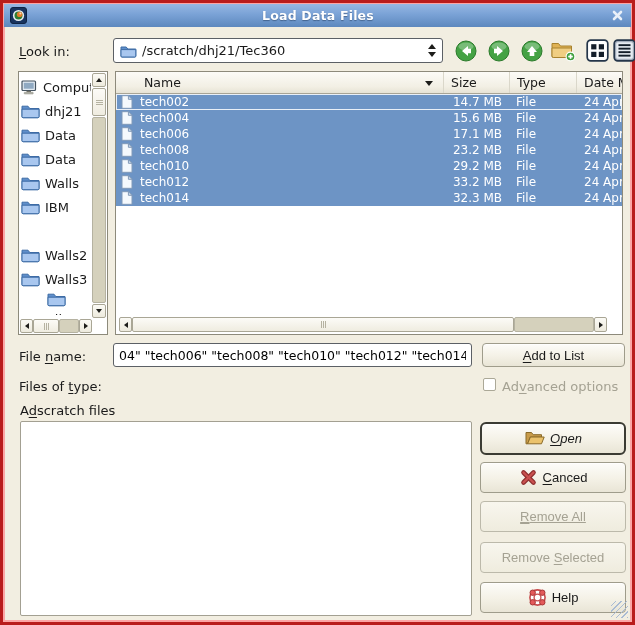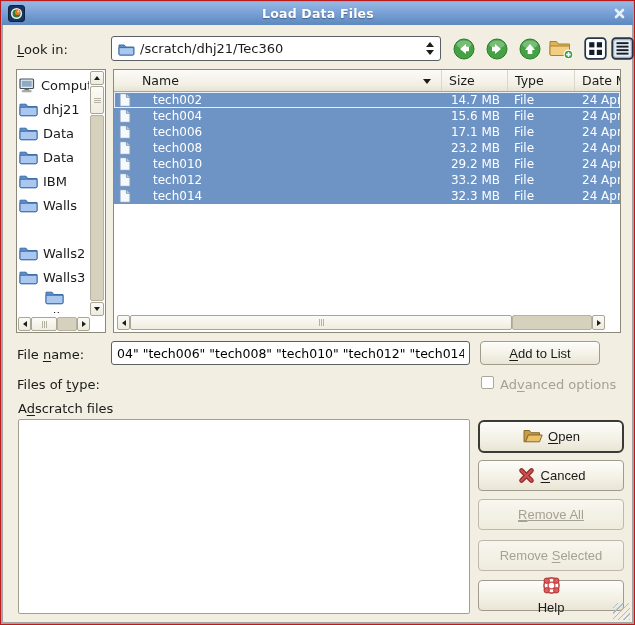--- a/index.html
+++ b/index.html
@@ -1,19 +1,19 @@
 <!DOCTYPE html>
 <html><head>
 <meta charset="utf-8">
 <style>
   html,body{margin:0;padding:0;background:#C8C4B8;}
   *{box-sizing:border-box;}
   .stage{position:relative;width:635px;height:625px;font-family:"DejaVu Sans","Liberation Sans",sans-serif;font-size:13px;color:#1a1a1a;overflow:hidden;}
   
-  .window{position:absolute;inset:0;background:#a3a3a3;border:1px solid #b91c1c;}
+  .window{position:absolute;inset:0;background:#fca5a5;border:3px solid #b91c1c;}
   .titlebar{position:absolute;top:1px;left:1px;right:1px;height:23px;background:linear-gradient(#96B7E3,#7AA2D6 45%,#5D88BE);display:flex;align-items:center;padding:0 6px;}
   .title{flex:1;text-align:center;color:#fff;font-weight:bold;font-size:12.5px;text-shadow:0 1px 1px rgba(20,40,70,.45);letter-spacing:.2px;}
   .close-x{width:16px;height:16px;display:flex;align-items:center;justify-content:center;cursor:pointer;}
   .content{position:absolute;top:24px;left:2px;right:2px;bottom:2px;background:#F2EEE1;}
   
   .label{position:absolute;white-space:nowrap;}
   u{text-decoration:underline;text-underline-offset:2px;}
   .combo,.tinput{position:absolute;background:#fff;border:1px solid #5C6065;border-radius:3px;display:flex;align-items:center;padding:0 6px;height:25px;}
   .combo .ctext{flex:1;white-space:nowrap;overflow:hidden;}
   .spin{display:flex;flex-direction:column;align-items:center;gap:3px;margin-left:4px;}
@@ -41,21 +41,21 @@
   .sb-btn{position:absolute;background:linear-gradient(#FBFAF5,#EDEADD);border:1px solid #A9A695;border-radius:2px;display:flex;align-items:center;justify-content:center;}
   .sb-thumb{position:absolute;background:linear-gradient(#FCFBF7,#EFECE0);border:1px solid #A9A695;border-radius:2px;display:flex;align-items:center;justify-content:center;}
   .sb-trough{position:absolute;background:#D5D1BC;border:1px solid #B5B2A1;border-radius:2px;}
   .grip-v{width:7px;height:1px;background:#B5B2A1;box-shadow:0 2px 0 #B5B2A1,0 -2px 0 #B5B2A1;}
   .grip-h{width:1px;height:7px;background:#B5B2A1;box-shadow:2px 0 0 #B5B2A1,-2px 0 0 #B5B2A1;}
   
   .flist-header{position:absolute;top:0;left:0;right:0;height:22px;background:linear-gradient(#FCFBF7,#F2EFE4 70%,#E7E3D5);border-bottom:1px solid #A8A496;display:grid;grid-template-columns:328px 66px 67px 1fr;align-items:center;font-size:12.5px;}
   .flist-header .hcell{padding-left:7px;border-right:1px solid #DAD7CA;height:100%;display:flex;align-items:center;overflow:hidden;white-space:nowrap;position:relative;}
   .flist-header .hcell.first{padding-left:28px;}
   .file-row{position:relative;height:16px;display:grid;grid-template-columns:328px 66px 67px 1fr;align-items:center;background:#6D94C5;color:#fff;font-size:12px;white-space:nowrap;}
-  .file-row .ncell{display:flex;align-items:center;gap:22px;padding-left:5px;overflow:hidden;}
+  .file-row .ncell{display:flex;align-items:center;gap:7px;padding-left:5px;overflow:hidden;}
   .file-row .scell{text-align:right;padding-right:8px;}
   .file-row .tcell{padding-left:6px;}
   .file-row .dcell{padding-left:7px;overflow:hidden;}
   .file-row.focused{outline:1px solid rgba(255,255,255,.85);outline-offset:-1px;}
   .checkbox{position:absolute;width:13px;height:13px;background:#fff;border:1px solid #ABA897;border-radius:2px;}
   .resize-grip{position:absolute;right:2px;bottom:2px;width:17px;height:17px;background:repeating-linear-gradient(135deg,transparent 0 3px,#A9BBD4 3px 4px);}
 </style>
 </head>
 <body>
 
@@ -199,31 +199,31 @@
               <span class="side-label">Data</span>
             </div>
 
             <div class="side-row folder blue" style="position:relative;left:2px;">
               <span style="display:flex;">
                 <svg width="19" height="16" viewBox="0 0 19 16">
                   <path class="f-back" d="M1 3.2 h6 l1.8 2.3 h9.2 V13.6 a1.1 1.1 0 0 1 -1.1 1.1 H2.1 A1.1 1.1 0 0 1 1 13.6 Z" fill="#5F8FCB" stroke="#3D6CA5"></path>
                   <path class="f-front" d="M1 6.2 h17 V13.6 a1.1 1.1 0 0 1 -1.1 1.1 H2.1 A1.1 1.1 0 0 1 1 13.6 Z" fill="#A9C7EF" stroke="#3D6CA5"></path>
                 </svg>
               </span>
+              <span class="side-label">Walls</span>
+            </div>
+
+            <div class="side-row folder blue" style="position:relative;left:2px;">
+              <span style="display:flex;">
+                <svg width="19" height="16" viewBox="0 0 19 16">
+                  <path class="f-back" d="M1 3.2 h6 l1.8 2.3 h9.2 V13.6 a1.1 1.1 0 0 1 -1.1 1.1 H2.1 A1.1 1.1 0 0 1 1 13.6 Z" fill="#5F8FCB" stroke="#3D6CA5"></path>
+                  <path class="f-front" d="M1 6.2 h17 V13.6 a1.1 1.1 0 0 1 -1.1 1.1 H2.1 A1.1 1.1 0 0 1 1 13.6 Z" fill="#A9C7EF" stroke="#3D6CA5"></path>
+                </svg>
+              </span>
               <span class="side-label">IBM</span>
-            </div>
-
-            <div class="side-row folder blue" style="position:relative;left:2px;">
-              <span style="display:flex;">
-                <svg width="19" height="16" viewBox="0 0 19 16">
-                  <path class="f-back" d="M1 3.2 h6 l1.8 2.3 h9.2 V13.6 a1.1 1.1 0 0 1 -1.1 1.1 H2.1 A1.1 1.1 0 0 1 1 13.6 Z" fill="#5F8FCB" stroke="#3D6CA5"></path>
-                  <path class="f-front" d="M1 6.2 h17 V13.6 a1.1 1.1 0 0 1 -1.1 1.1 H2.1 A1.1 1.1 0 0 1 1 13.6 Z" fill="#A9C7EF" stroke="#3D6CA5"></path>
-                </svg>
-              </span>
-              <span class="side-label">Walls</span>
             </div>
 
             <div class="side-row folder blue" style="position:relative;left:2px;margin-top:24px;">
               <span style="display:flex;">
                 <svg width="19" height="16" viewBox="0 0 19 16">
                   <path class="f-back" d="M1 3.2 h6 l1.8 2.3 h9.2 V13.6 a1.1 1.1 0 0 1 -1.1 1.1 H2.1 A1.1 1.1 0 0 1 1 13.6 Z" fill="#5F8FCB" stroke="#3D6CA5"></path>
                   <path class="f-front" d="M1 6.2 h17 V13.6 a1.1 1.1 0 0 1 -1.1 1.1 H2.1 A1.1 1.1 0 0 1 1 13.6 Z" fill="#A9C7EF" stroke="#3D6CA5"></path>
                 </svg>
               </span>
               <span class="side-label">Walls2</span>
@@ -413,32 +413,32 @@
             <span class="grip-h"></span>
           </div>
         <div class="sb-trough" style="left:398px;bottom:2px;width:80px;height:15px;"></div>
         <div class="sb-btn" style="left:478px;bottom:2px;width:13px;height:15px;">
             <span class="tri t-right"></span>
           </div>
       </div>
 
       <span class="label" style="left:14px;top:322px;"><span>File </span><u>n</u><span>ame:</span></span>
       <input class="tinput" style="left: 108px; top: 316px; width: 359px; height: 24px; font: 12.5px &quot;DejaVu Sans&quot;, sans-serif; padding: 0px 5px;" value="04&quot; &quot;tech006&quot; &quot;tech008&quot; &quot;tech010&quot; &quot;tech012&quot; &quot;tech014&quot;">
-      <button class="btn" style="left:477px;top:316px;width:120px;height:24px;">
+      <button class="btn" style="left:477px;top:316px;width:143px;height:24px;">
           <span><span></span><u>A</u><span>dd to List</span></span>
         </button>
 
       <span class="label" style="left:14px;top:352px;"><span>Files of </span><u>t</u><span>ype:</span></span>
       <span class="checkbox" style="left:478px;top:351px;"></span>
       <span class="label" style="left:497px;top:352px;color:#A5A293;"><span>Ad</span><u>v</u><span>anced options</span></span>
 
       <span class="label" style="left:15px;top:376px;"><span>A</span><u>d</u><span>scratch files</span></span>
       <div class="panel" style="left:15px;top:394px;width:452px;height:195px;border-color:#A3A092;border-radius:2px;"></div>
 
-      <button class="btn default" style="left:475px;top:395px;width:146px;height:33px;">
+      <button class="btn default" style="left:475px;top:395px;width:146px;height:33px;font-style:italic;">
         <span style="display:flex;">
           <svg width="21" height="17" viewBox="0 0 21 17">
               <path d="M2 2.5 h5.5 l1.7 2.2 h8.3 v2.5 H6.2 L3.6 13.8 H2 Z" fill="#C89B4A" stroke="#8A6A28"></path>
               <path d="M3.6 13.8 L6.4 7 h13.8 l-2.7 6.8 Z" fill="#EBC26C" stroke="#8A6A28"></path>
             </svg>
         </span>
         <span><span></span><u>O</u><span>pen</span></span>
       </button>
       <button class="btn" style="left:475px;top:435px;width:146px;height:31px;">
         <span style="display:flex;">
@@ -454,21 +454,21 @@
             </svg>
         </span>
         <span><span></span><u>C</u><span>anced</span></span>
       </button>
       <button class="btn disabled" style="left:475px;top:474px;width:146px;height:31px;text-decoration:underline;">
         <span><span></span><u>R</u><span>emove All</span></span>
       </button>
       <button class="btn disabled" style="left:475px;top:515px;width:146px;height:31px;text-align:center;">
         <span><span>Remove </span><u>S</u><span>elected</span></span>
       </button>
-      <button class="btn" style="left:475px;top:555px;width:146px;height:31px;flex-direction:column;">
+      <button class="btn" style="left:475px;top:555px;width:146px;height:31px;">
         <span style="display:flex;">
           <svg width="19" height="19" viewBox="0 0 19 19">
               <circle cx="9.5" cy="9.5" r="7.6" fill="#fff" stroke="#C84B4B" stroke-width="1.6"></circle>
               <g fill="#E35A5A" stroke="#A83636" stroke-width="1">
                 <circle cx="4.7" cy="4.7" r="2.7"></circle>
                 <circle cx="14.3" cy="4.7" r="2.7"></circle>
                 <circle cx="4.7" cy="14.3" r="2.7"></circle>
                 <circle cx="14.3" cy="14.3" r="2.7"></circle>
               </g>
               <circle cx="9.5" cy="9.5" r="3.4" fill="#fff" stroke="#C84B4B" stroke-width="1.3"></circle>

